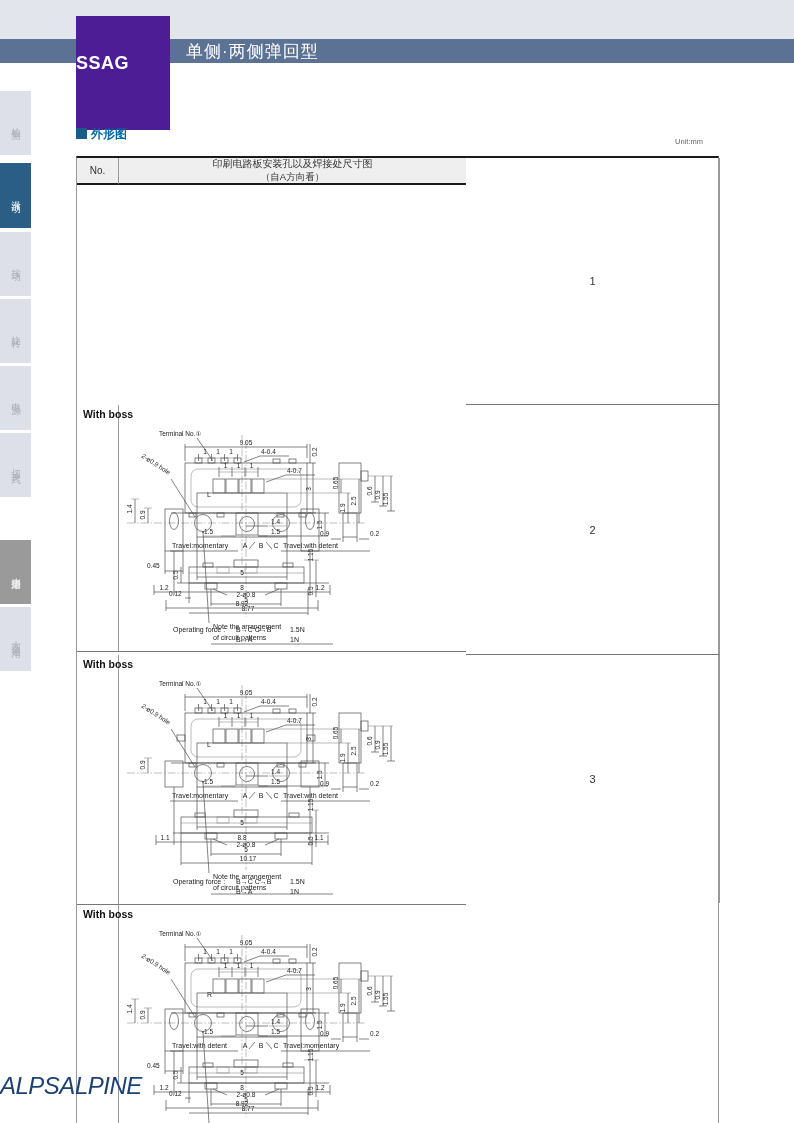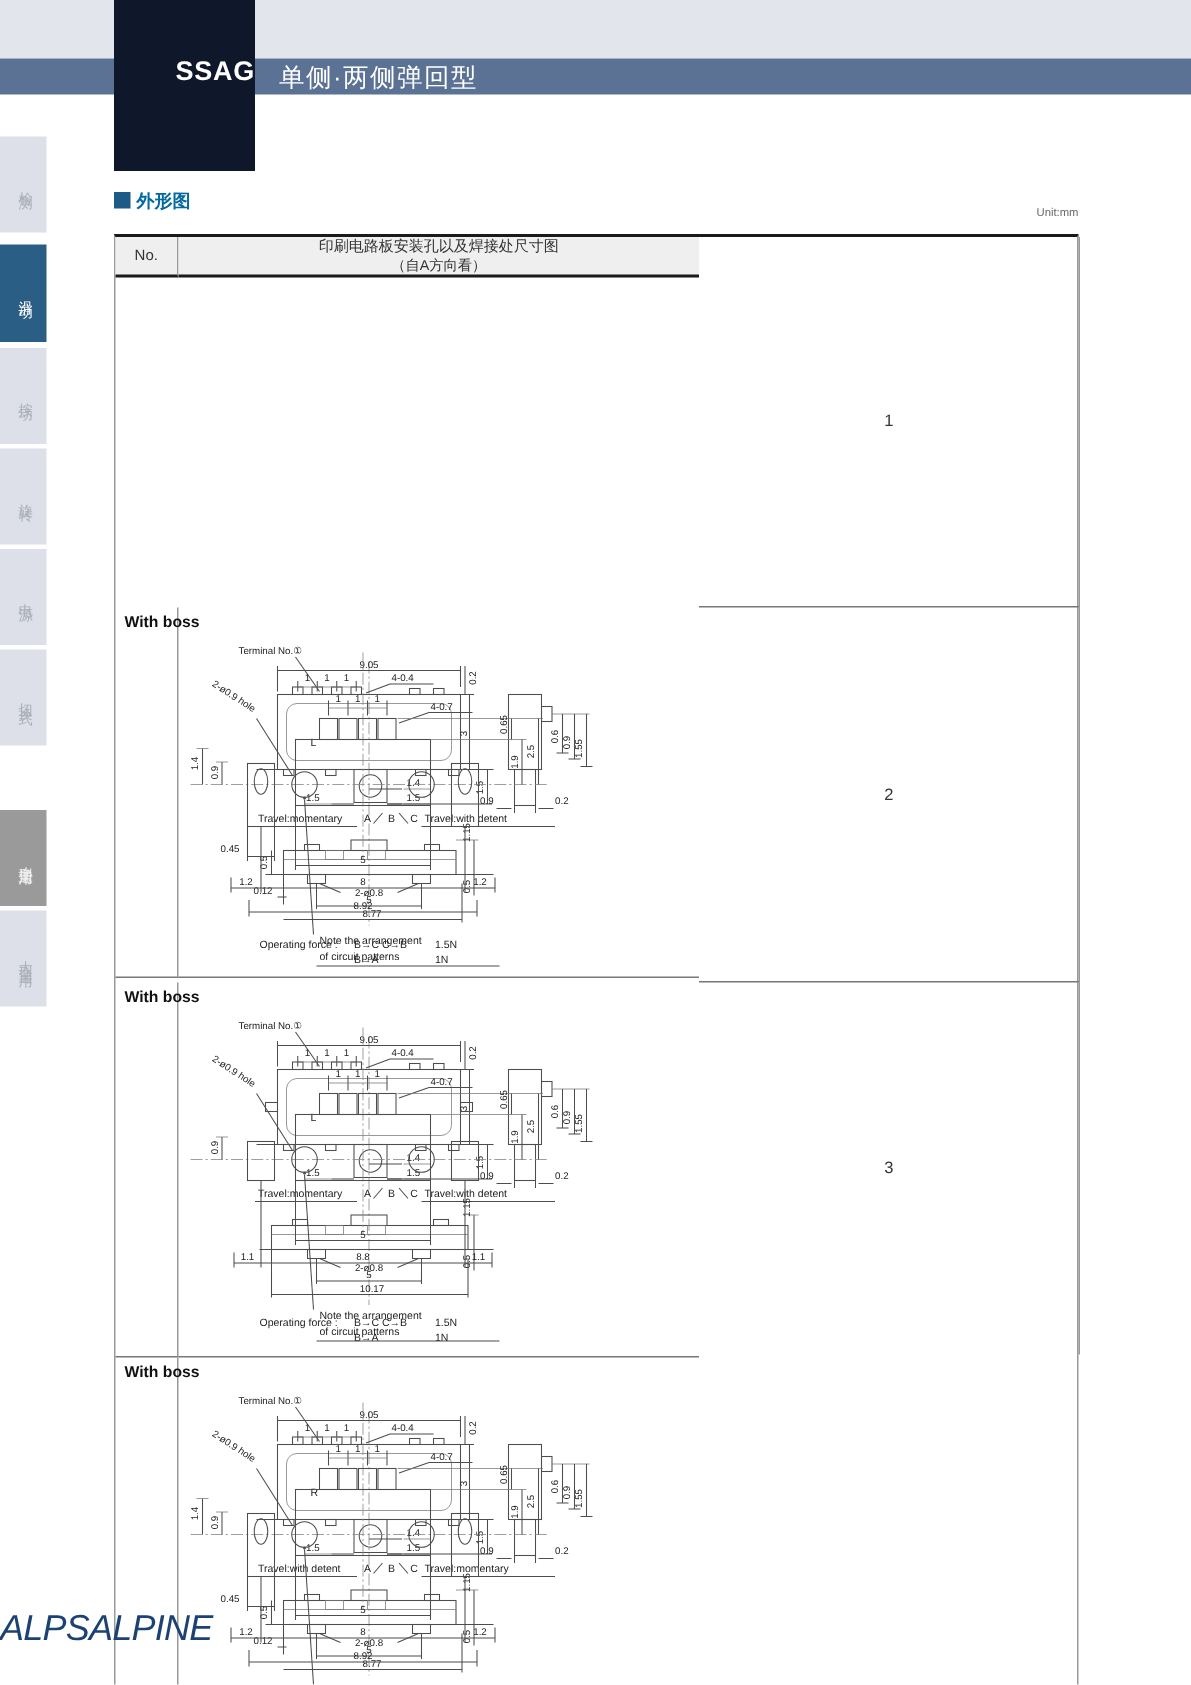--- a/index.html
+++ b/index.html
@@ -2,32 +2,32 @@
 <html><head>
 <meta charset="utf-8">
 <style>
   * { margin:0; padding:0; box-sizing:border-box; }
   html,body { width:794px; height:1123px; }
   body { position:relative; background:#fff; font-family:"Liberation Sans",sans-serif; overflow:hidden; color:#222; }
 
   .top-band { position:absolute; left:0; top:0; width:794px; height:39px; background:#e3e5ed; }
   .blue-bar { position:absolute; left:0; top:39px; width:794px; height:24px; background:#5b7295; }
   .title-cn { position:absolute; left:186px; top:40px; font-size:17px; font-weight:normal; color:#fff; letter-spacing:1px; }
-  .ssag-box { position:absolute; left:76px; top:0; width:94px; height:114px; background:#0f172a; color:#fff;
-              font-weight:bold; font-size:18px; text-align:right; padding-top:37px; letter-spacing:.5px; }
+  .ssag-box { position:absolute; left:76px; top:16px; width:94px; height:114px; background:#4c1d95; color:#fff;
+              font-weight:bold; font-size:18px; text-align:left; padding-top:37px; letter-spacing:.5px; }
 
   .side-tab { position:absolute; left:0; width:31px; height:64px; background:#dde0e8; color:#abafba;
               display:flex; align-items:center; justify-content:center;
               writing-mode:vertical-rl; text-orientation:upright; font-size:9.5px; letter-spacing:3px; }
   .side-tab.active { background:#2b5e84; color:#fff; }
   .side-tab.cat { background:#9a9a9a; color:#f0f0f0; letter-spacing:1px; }
 
   .section-head { position:absolute; left:76px; top:126px; font-size:12px; font-weight:bold; color:#0369a1; }
   .bullet { display:inline-block; width:11px; height:11px; background:#1b5b86; margin-right:4px; vertical-align:-1px; }
-  .unit { position:absolute; left:76px; top:137px; width:643px; text-align:right; font-size:7.5px; color:#666; font-weight:normal; }
+  .unit { position:absolute; left:60px; top:137px; width:643px; text-align:right; font-size:7.5px; color:#666; font-weight:normal; }
 
   .tbl { position:absolute; left:76px; top:156px; width:643px;
          display:grid; grid-template-columns:42px 347px 254px;
          border-top:2px solid #1a1a1a; border-bottom:2.5px solid #1a1a1a;
          border-left:1px solid #999; border-right:1px solid #999; }
   .hcell { background:#efefef; border-bottom:2px solid #1a1a1a; display:flex; flex-direction:column;
            align-items:center; justify-content:center; height:27px; font-size:10px; color:#333; }
   .hcell .l2 { font-size:9.5px; }
   .c-no, .c-shape { border-right:1px solid #999; }
   .bcell { border-bottom:1px solid #777; position:relative; }

